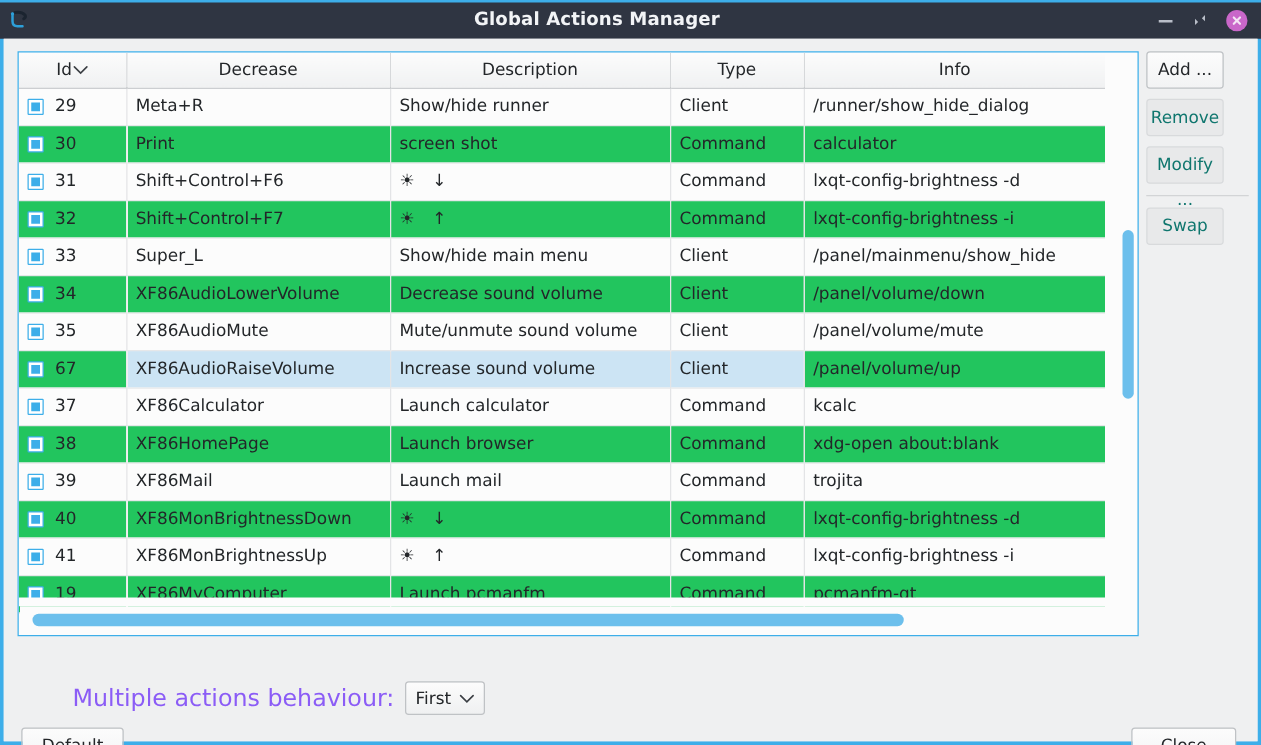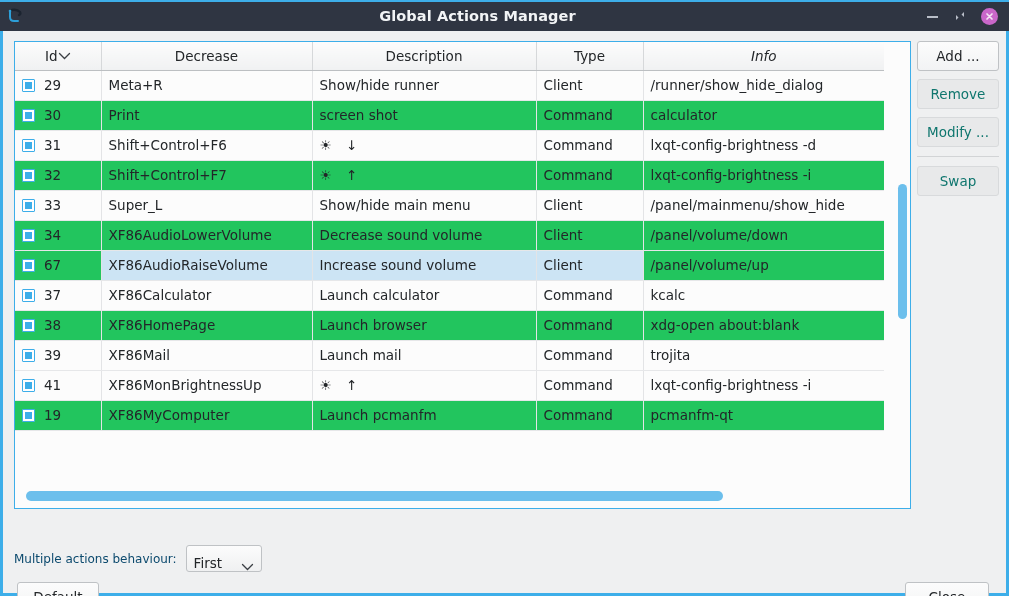--- a/index.html
+++ b/index.html
@@ -88,21 +88,21 @@
     border-bottom: 1px solid #bcbfc2;
     border-right: 1px solid #d6d8da;
     height: 28px;
     font-weight: normal;
     font-size: 13.5px;
     color: #232629;
     padding: 0 6px;
     text-align: center;
     position: relative;
   }
-  table.grid th:last-child { border-right: 0; font-style: italic; }
+  table.grid th:last-child { border-right: 0; }
   table.grid th.col-id { text-align: center; }
   .hdr-id-wrap {
     display: flex; align-items: center; justify-content: center; 
   }
   .sort-caret { display: inline-block; }
 
   table.grid td {
     height: 30px;
     padding: 0 7px;
     border-bottom: 1px solid #e6e7e9;
@@ -179,21 +179,21 @@
     background: #fcfcfc;
   }
 
   
   #side-buttons {
     position: absolute; left: 914px; top: 10px;
     width: 82px;
   }
   .btn {
     display: block;
-    width: 82px; height: 30px;
+    width: 62px; height: 30px;
     font-size: 13.5px;
     font-family: "DejaVu Sans", "Liberation Sans", sans-serif;
     border: 1px solid #bfc2c5;
     border-radius: 3px;
     background: linear-gradient(to bottom, #fcfcfc 0%, #f2f3f4 100%);
     color: #232629;
     cursor: default;
     padding: 0;
     text-align: center;
     line-height: 28px;
@@ -210,28 +210,28 @@
     background: #d2d4d6;
     margin: 9px 0 9px 0;
   }
 
   
   #behaviour-row {
     position: absolute; left: 11px; top: 514px;
     display: flex; align-items: center; gap: 9px;
   }
   #behaviour-label {
-    font-size: 12px; color: #0c4a6e;
+    font-size: 19px; color: #8b5cf6; margin-left: 44px;
   }
   #behaviour-select {
-    width: 76px; height: 27px;
+    width: 64px; height: 27px;
     border: 1px solid #bfc2c5;
     border-radius: 3px;
     background: linear-gradient(to bottom, #fcfcfc 0%, #eff0f1 100%);
-    display: flex; align-items: flex-end;
+    display: flex; align-items: center;
     padding: 0 7px;
     font-size: 13.5px;
     color: #232629;
     justify-content: space-between;
   }
   #btn-default {
     position: absolute; left: 14px; top: 551px;
     width: 82px; height: 31px;
     line-height: 29px;
   }
@@ -366,20 +366,32 @@
                 <span class="id-cell">
                   <span class="chk"></span>
                   <span>34</span>
                 </span>
               </td>
               <td class="c-shortcut">XF86AudioLowerVolume</td>
               <td class="c-desc">Decrease sound volume</td>
               <td class="c-type">Client</td>
               <td class="c-info">/panel/volume/down</td>
             </tr>
+            <tr class="norm">
+              <td class="c-id">
+                <span class="id-cell">
+                  <span class="chk"></span>
+                  <span>35</span>
+                </span>
+              </td>
+              <td class="c-shortcut">XF86AudioMute</td>
+              <td class="c-desc">Mute/unmute sound volume</td>
+              <td class="c-type">Client</td>
+              <td class="c-info">/panel/volume/mute</td>
+            </tr>
             <tr class="alt sel">
               <td class="c-id">
                 <span class="id-cell">
                   <span class="chk"></span>
                   <span>67</span>
                 </span>
               </td>
               <td class="c-shortcut">XF86AudioRaiseVolume</td>
               <td class="c-desc">Increase sound volume</td>
               <td class="c-type">Client</td>
@@ -413,20 +425,32 @@
               <td class="c-id">
                 <span class="id-cell">
                   <span class="chk"></span>
                   <span>39</span>
                 </span>
               </td>
               <td class="c-shortcut">XF86Mail</td>
               <td class="c-desc">Launch mail</td>
               <td class="c-type">Command</td>
               <td class="c-info">trojita</td>
+            </tr>
+            <tr class="alt">
+              <td class="c-id">
+                <span class="id-cell">
+                  <span class="chk"></span>
+                  <span>40</span>
+                </span>
+              </td>
+              <td class="c-shortcut">XF86MonBrightnessDown</td>
+              <td class="c-desc bicon">☀ ↓</td>
+              <td class="c-type">Command</td>
+              <td class="c-info">lxqt-config-brightness -d</td>
             </tr>
             <tr class="norm">
               <td class="c-id">
                 <span class="id-cell">
                   <span class="chk"></span>
                   <span>41</span>
                 </span>
               </td>
               <td class="c-shortcut">XF86MonBrightnessUp</td>
               <td class="c-desc bicon">☀ ↑</td>

